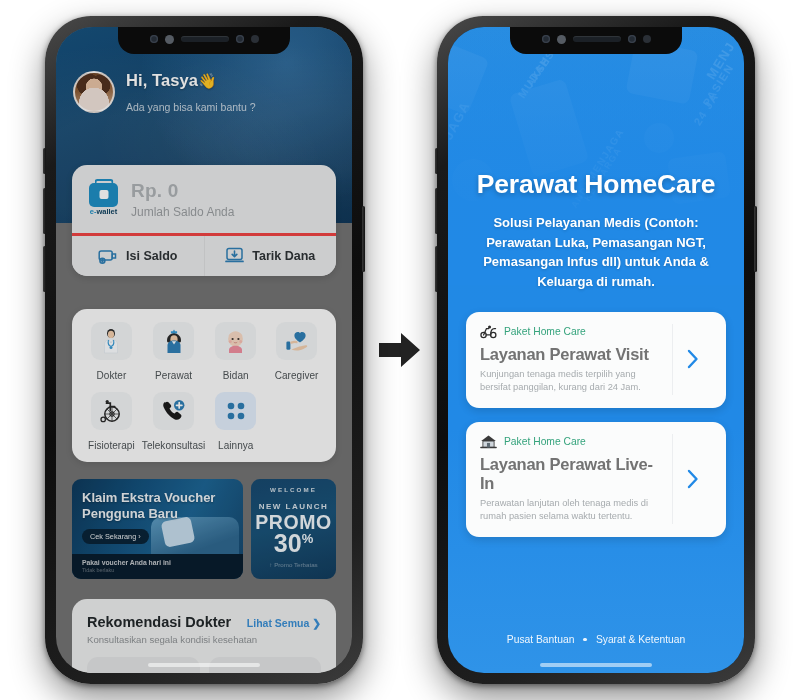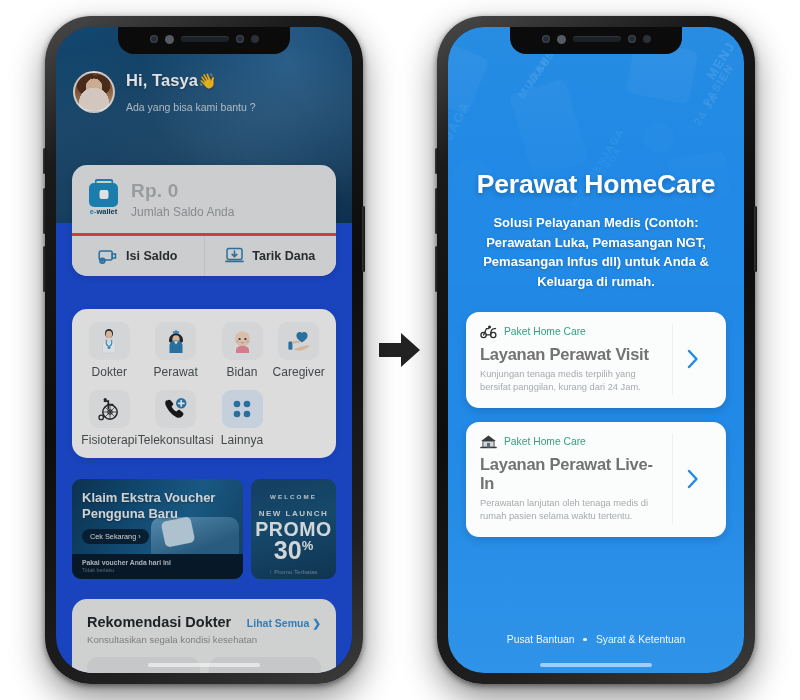--- a/index.html
+++ b/index.html
@@ -65,21 +65,21 @@
   .sidebtn {
     position: absolute; width: 3px; border-radius: 2px;
     background: linear-gradient(90deg,#3a3a3a,#111);
   }
   .sb1 { left: -2px; top: 132px; height: 26px; }
   .sb2 { left: -2px; top: 172px; height: 46px; }
   .sb3 { left: -2px; top: 230px; height: 46px; }
   .sb4 { right: -2px; top: 190px; height: 66px; }
 
   
-  .appA { position: absolute; inset: 0; background: #1d4ed8; }
+  .appA { position: absolute; inset: 0; background: #737373; }
   .appA .hero {
     position: absolute; top: 0; left: 0; right: 0; height: 196px;
     background:
       radial-gradient(circle at 78% 18%, rgba(90,160,220,.40) 0%, rgba(90,160,220,0) 52%),
       linear-gradient(160deg,#17527f 0%, #12466f 38%, #0f3c61 70%, #0d3557 100%);
   }
   .appA .hero:after {
     content:""; position:absolute; inset:0;
     background:
       radial-gradient(ellipse at 22% 72%, rgba(255,255,255,.055) 0 26%, transparent 62%),
@@ -159,21 +159,21 @@
     display: grid; grid-template-columns: repeat(4,1fr);
     row-gap: 11px;
   }
   .gitem { text-align: center; }
   .gtile {
     width: 41px; height: 38px; margin: 0 auto 5px;
     border-radius: 9px; background: #f1f3f4;
     display: flex; align-items: center; justify-content: center;
   }
   .gtile.accent { background: #e2edfb; }
-  .glabel { font-size: 12px; color: #4d5356; letter-spacing: .05px; }
+  .glabel { font-size: 10px; color: #4d5356; letter-spacing: .05px; margin-top: 10px; }
 
   .promos {
     position: absolute; top: 452px; left: 16px; right: 16px;
     display: flex; gap: 8px; z-index: 5; height: 100px;
   }
   .voucher {
     flex: 1 1 auto; border-radius: 9px; overflow: hidden; position: relative;
     background: linear-gradient(115deg,#0e3a5c 0%, #14527e 34%, #1d6594 62%, #16476d 100%);
   }
   .voucher .sofa2 {
@@ -199,21 +199,21 @@
   .vfoot {
     position: absolute; left: 0; right: 0; bottom: 0; z-index: 2;
     background: #091d2e; padding: 5px 10px 6px;
   }
   .vfoot-a { color: rgba(255,255,255,.75); font-size: 6.8px; font-weight: bold; }
   .vfoot-b { color: rgba(255,255,255,.35); font-size: 5.4px; margin-top: 1.5px; }
 
   .promocard {
     flex: 0 0 85px; border-radius: 9px; position: relative; overflow: hidden;
     background: linear-gradient(165deg,#17496f 0%, #1a5379 45%, #123c5d 100%);
-    text-align: center; padding-top: 14px;
+    text-align: center; padding-top: 7px;
   }
   .pc-welcome {
     color: rgba(255,255,255,.8); font-size: 6.2px; font-weight: bold;
     letter-spacing: 2.1px;
   }
   .pc-launch {
     color: rgba(255,255,255,.82); font-size: 8px; font-weight: bold;
     letter-spacing: 1.5px; margin-top: 9px;
   }
   .pc-promo {

